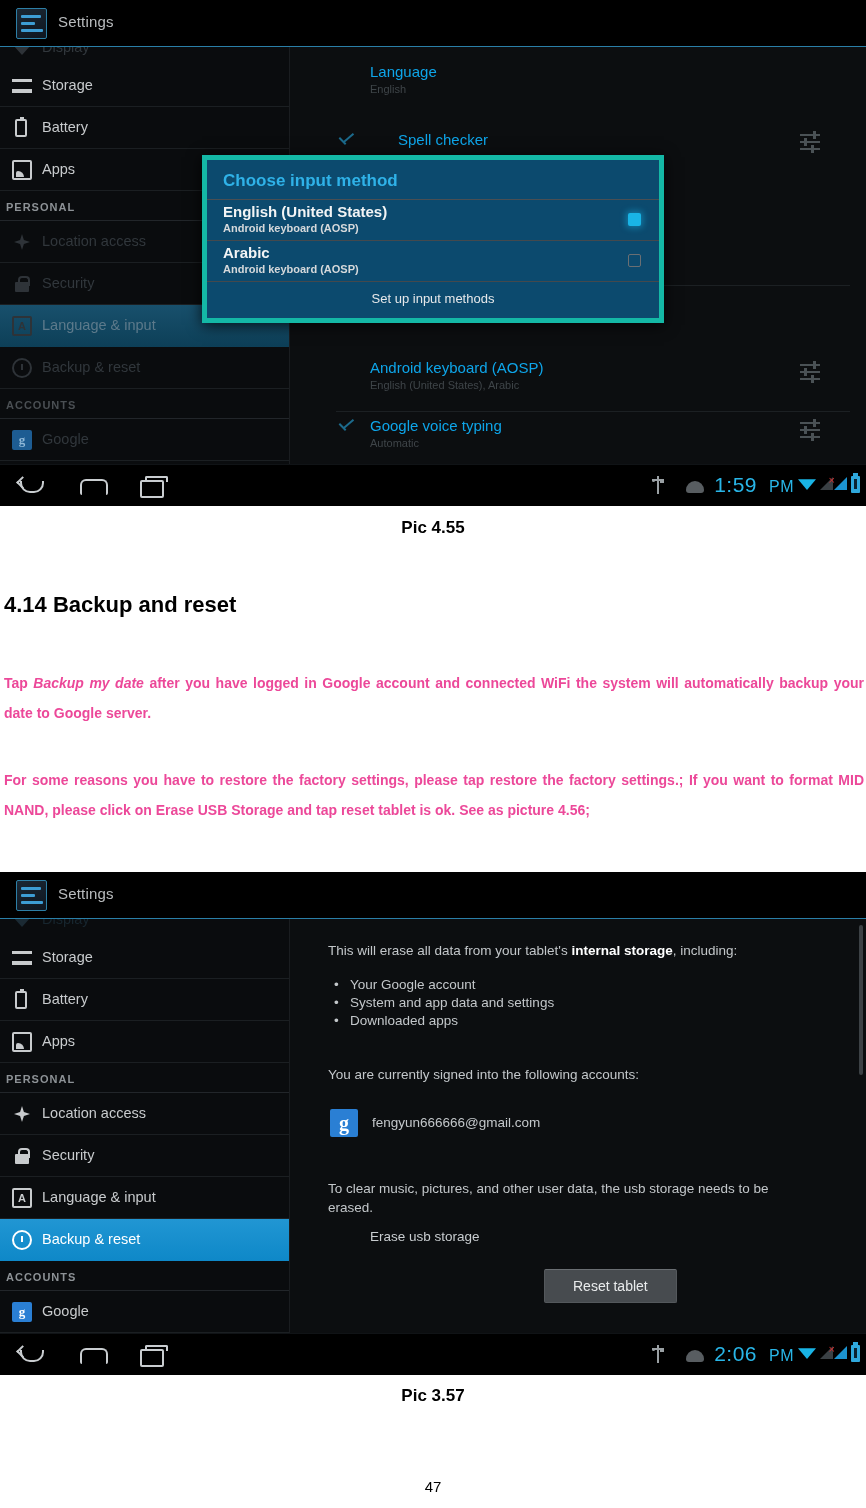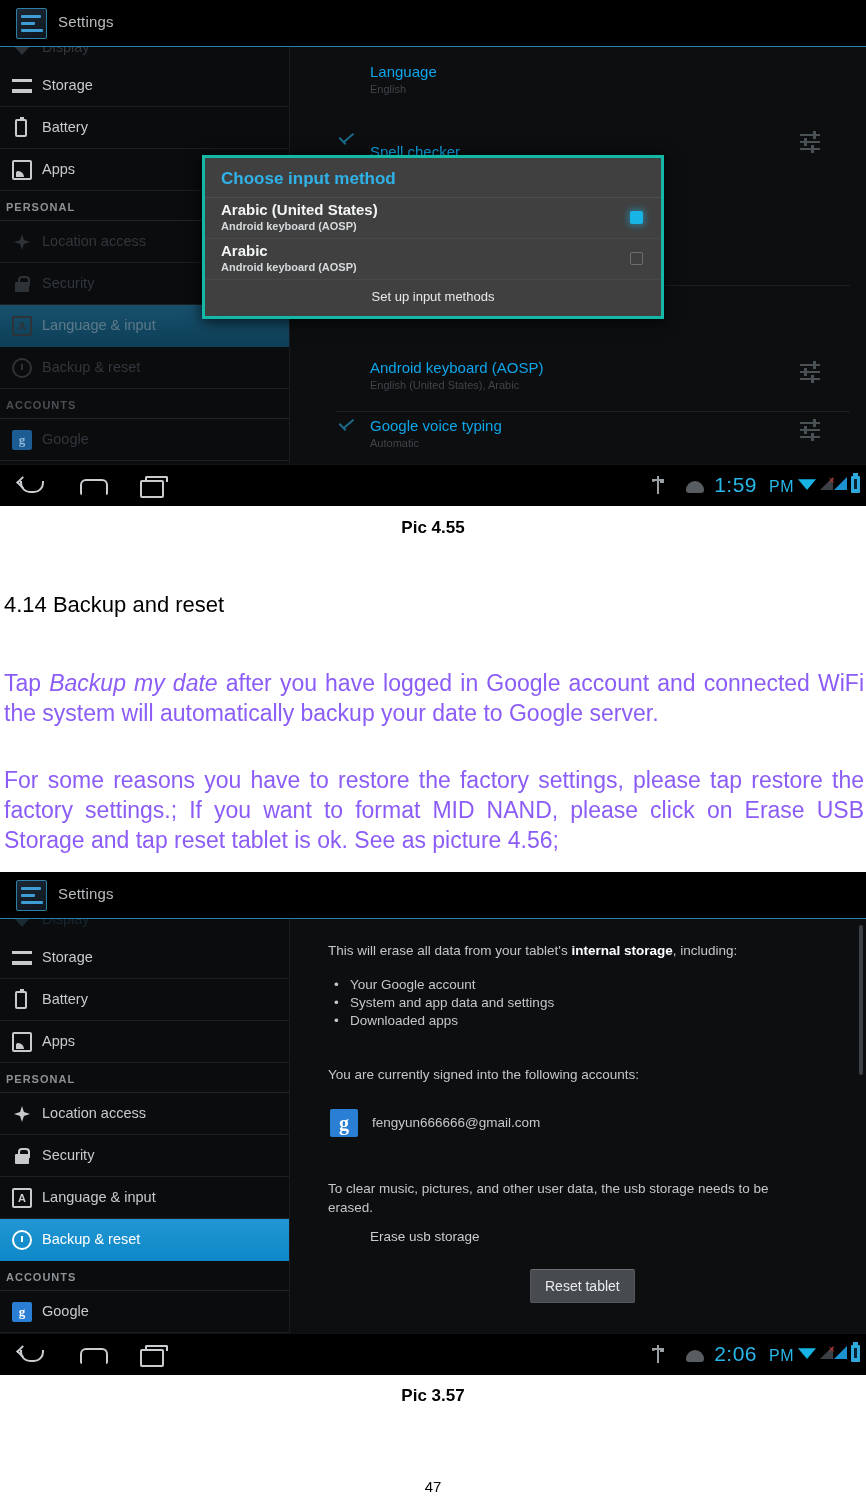--- a/index.html
+++ b/index.html
@@ -176,23 +176,23 @@
   .sliders b:nth-child(6){ left:11px; top:12px; }
 
   .sect-label {
     position:absolute; color:#2f3539; font-size:11px; font-weight:bold; letter-spacing:1px;
   }
   .hr-line { position:absolute; height:1px; background:#1c2023; }
 
   
   .dialog {
     position: absolute;
-    background: #404040;
+    background: #0c4a6e;
     box-shadow: 0 2px 14px rgba(0,0,0,.8);
-    border: 3px solid #14b8a6;
+    border: 5px solid #14b8a6;
   }
   .dlg-title {
     position:relative;
     height: 40px;
     color: #2fb2e8;
     font-size: 17px;
     font-weight: bold;
     padding: 11px 0 0 16px;
     border-bottom: 1px solid #4a4f53;
   }
@@ -226,22 +226,23 @@
     color:#ffffff; font-family:"Liberation Serif", serif; font-size:20px; font-weight:bold;
     text-align:center; line-height:28px;
   }
   .btn-reset {
     position:absolute;
     background:#474b4f;
     border:1px solid #54585c;
     border-top-color:#6a6e72;
     color:#e9ebec;
     font-size:14px;
-    padding: 8px 14px;
+    padding: 8px 28px;
     border-radius: 2px;
+    margin-left: 14px;
   }
 
   
   .navbar {
     position:absolute; left:0; right:0; bottom:0; height:42px; background:#000;
     border-top:1px solid #101316;
   }
   .nav-ico { position:absolute; top:11px; color:#c9cdd0; }
   .nav-back  { left:20px;  width:24px; height:18px; }
   .nav-back:before { content:""; position:absolute; left:0; top:5px; width:20px; height:10px;
@@ -283,26 +284,27 @@
   .st-batt:before{content:"";position:absolute;left:2px;top:-3px;width:5px;height:3px;background:#2fa8dc;}
   .st-batt:after{content:"";position:absolute;left:3px;top:3px;width:3px;height:10px;background:#0b2230;}
 
   
   .caption {
     position:absolute; width:866px; text-align:center;
     font-size:17px; font-weight:bold; color:#000;
   }
   .h2 {
     position:absolute; left:4px;
-    font-size:22px; font-weight:normal; color:#000;
+    font-size:22px; font-weight:bold; color:#000;
   }
   .para {
     position:absolute; left:4px; width:860px;
-    font-size:23px; line-height:30px; color:#8b5cf6;
+    font-size:14px; line-height:30px; color:#ec4899;
     text-align: justify;
+    font-weight: bold;
   }
   .para i { font-style: italic; }
   .pageno {
     position:absolute; width:866px; text-align:center;
     font-size:15px; color:#000;
   }
 </style>
 </head>
 <body>
 
@@ -368,21 +370,21 @@
 
       <div class="main" style="bottom:42px;">
 
         <div class="pref" style="top:16px;height:46px;">
           <span class="ttl">Language</span>
           <span class="sub" style="top:20px;">English</span>
         </div>
 
         <div class="pref" style="top:84px;height:30px;">
           <span class="chk" style="top:6px;"></span>
-          <span class="ttl" style="top:12px;">Spell checker</span>
+          <span class="ttl" style="top:0px;margin-left:28px;">Spell checker</span>
           <span class="sliders" style="right:46px; top:2px;">
             <i></i>
               <i></i>
               <i></i>
               <b></b>
               <b></b>
               <b></b>
           </span>
         </div>
 
@@ -418,21 +420,21 @@
         </div>
 
         <div class="sect-label" style="left:36px; top:416px;">SPEECH</div>
         <div class="hr-line" style="left:32px;right:16px;top:436px;"></div>
       </div>
 
       <div class="dialog" style="left:202px; top:108px; width:462px;">
         <div class="dlg-title">Choose input method</div>
 
         <div class="dlg-item">
-          <span class="t">Arabic (United States)</span>
+          <span class="t">English (United States)</span>
           <span class="s">Android keyboard (AOSP)</span>
           <span class="dlg-radio on"></span>
         </div>
 
         <div class="dlg-item">
           <span class="t">Arabic</span>
           <span class="s">Android keyboard (AOSP)</span>
           <span class="dlg-radio off"></span>
         </div>
 

